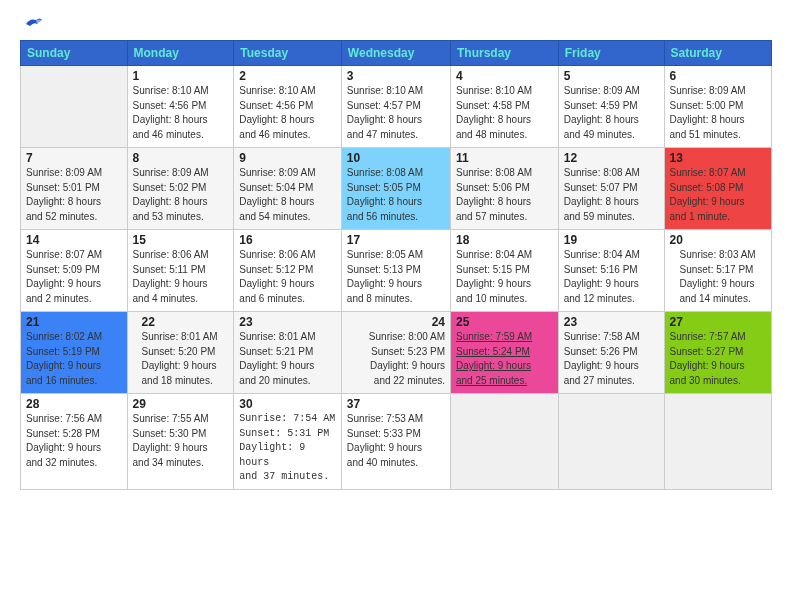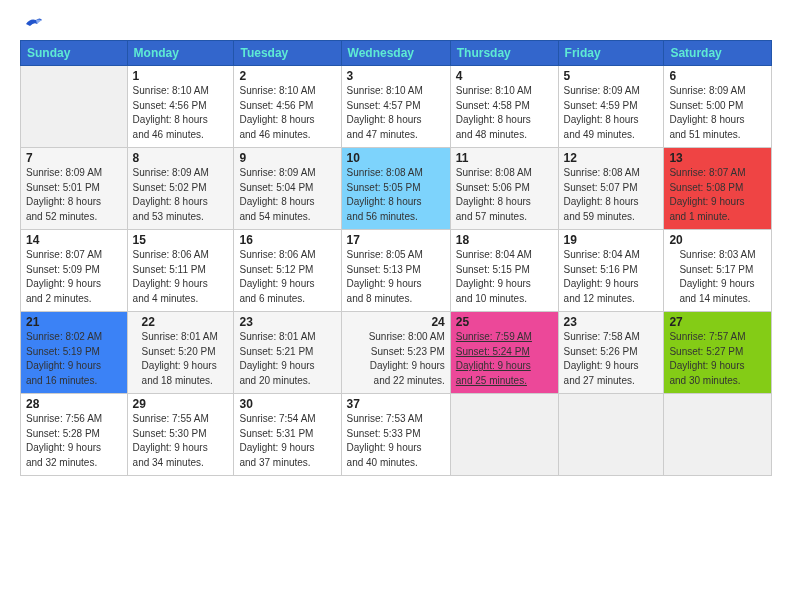--- a/index.html
+++ b/index.html
@@ -324,21 +324,21 @@
           </td>
           <td>
             <span class="day-number">29</span>
             <div class="day-info" style="white-space: pre-line;">Sunrise: 7:55 AM
 Sunset: 5:30 PM
 Daylight: 9 hours
 and 34 minutes.</div>
           </td>
           <td>
             <span class="day-number">30</span>
-            <div class="day-info" style="white-space: pre-line;">Sunrise: 7:54 AM
+            <div class="day-info" style="white-space: pre-line; font-family: Liberation Mono, monospace;">Sunrise: 7:54 AM
 Sunset: 5:31 PM
 Daylight: 9 hours
 and 37 minutes.</div>
           </td>
           <td>
             <span class="day-number">37</span>
             <div class="day-info" style="white-space: pre-line;">Sunrise: 7:53 AM
 Sunset: 5:33 PM
 Daylight: 9 hours
 and 40 minutes.</div>

